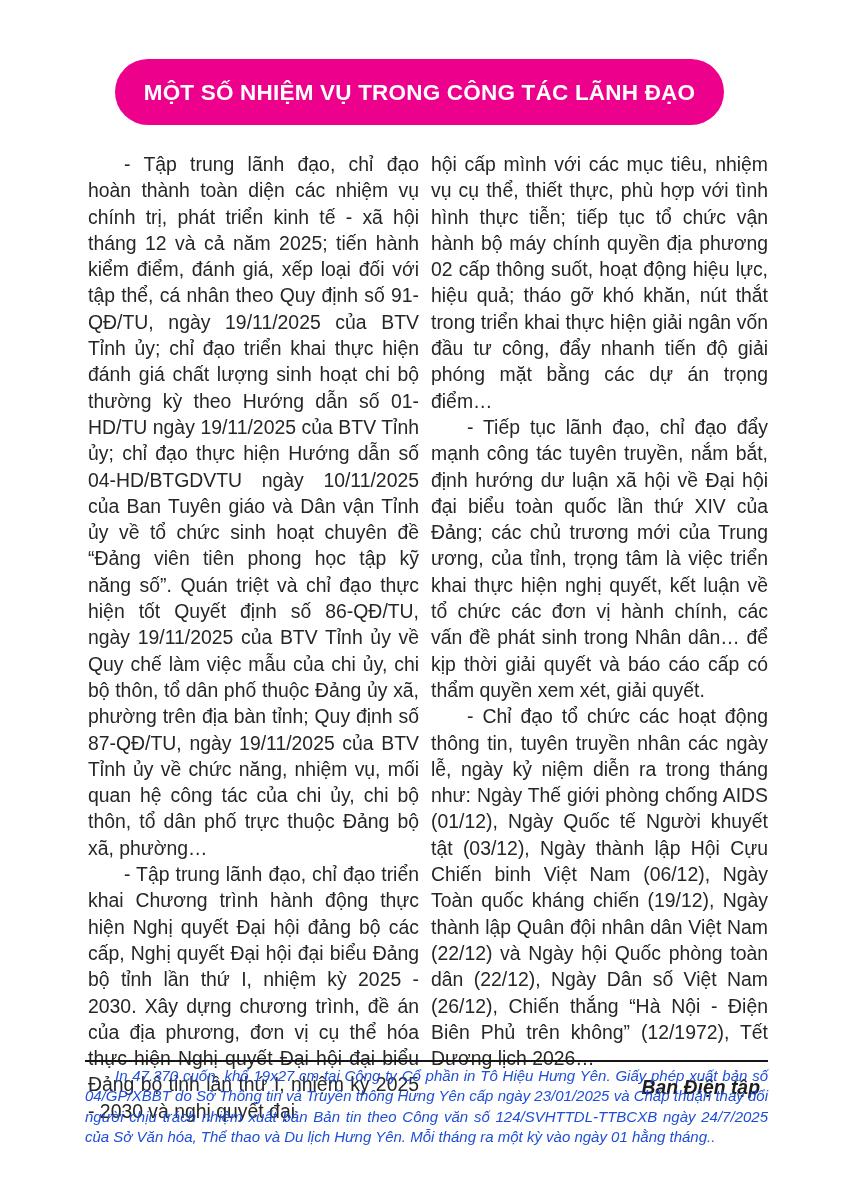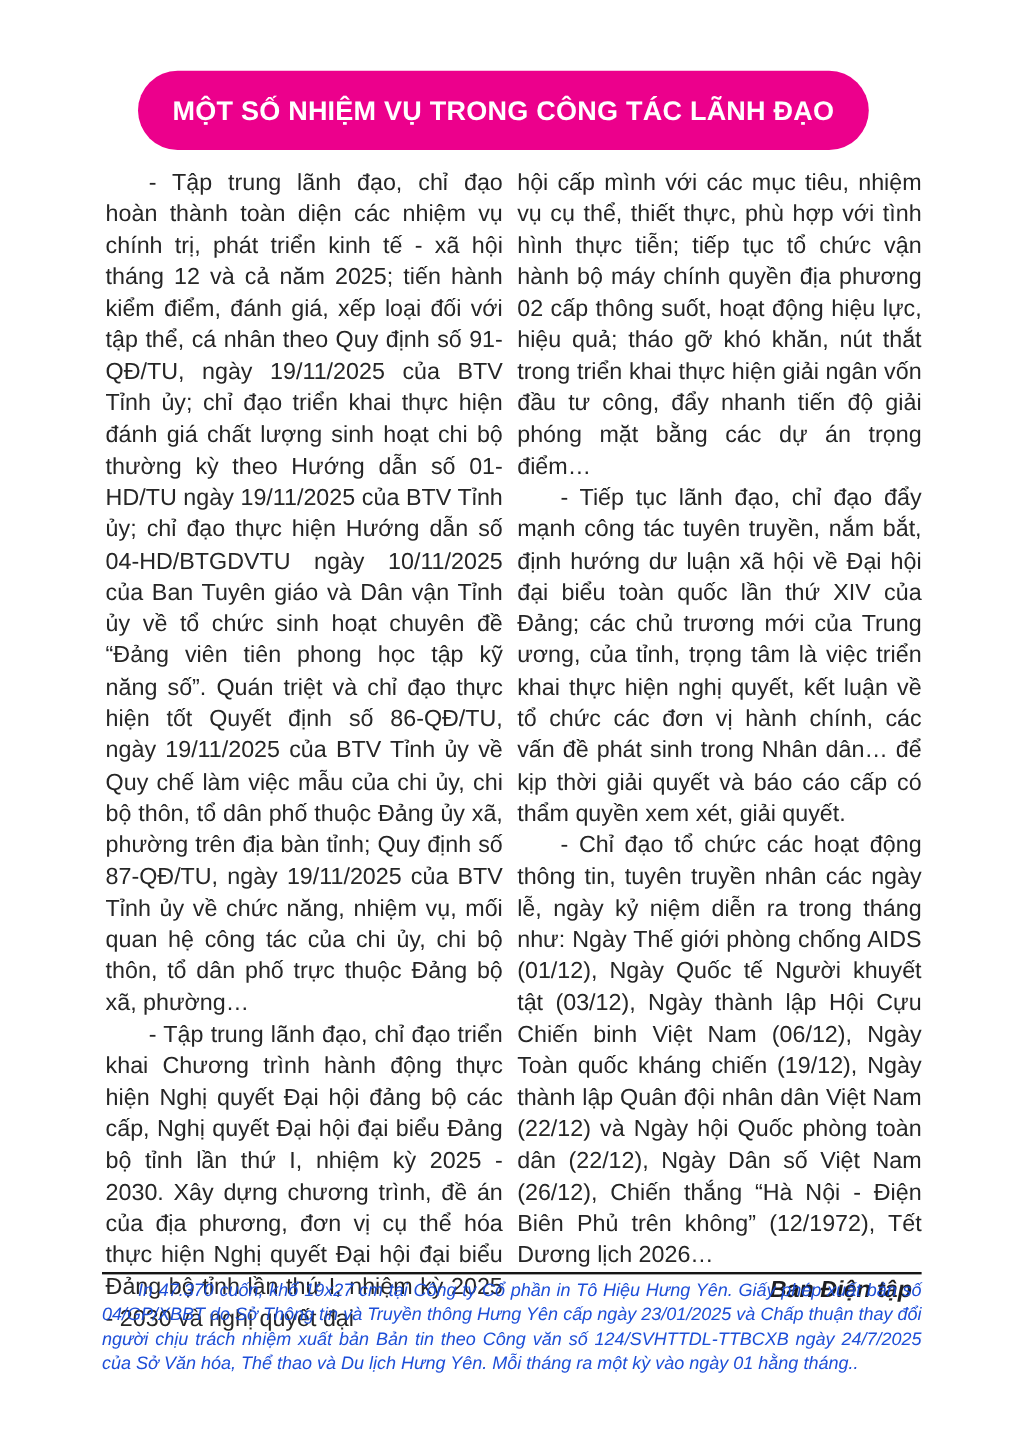--- a/index.html
+++ b/index.html
@@ -23,20 +23,21 @@
     color:#ffffff;font-weight:bold;font-size:22.5px;line-height:29px;
     letter-spacing:0.2px;white-space:nowrap;
   }
   .columns{
     position:absolute;left:88px;top:139px;width:681px;
     display:flex;
   }
   .col{
     font-size:19.4px;line-height:26.3px;text-align:justify;
     color:#262626;
+    margin-top:12px;
   }
   .col-left{width:331px;margin-right:12px;}
   .col-right{width:337px;}
   .col p{margin:0;}
   .col p.indent{text-indent:36px;}
   .signature{
     margin-top:3px;
     text-align:right;
     font-weight:bold;font-style:italic;
     font-size:19.4px;line-height:26.3px;

